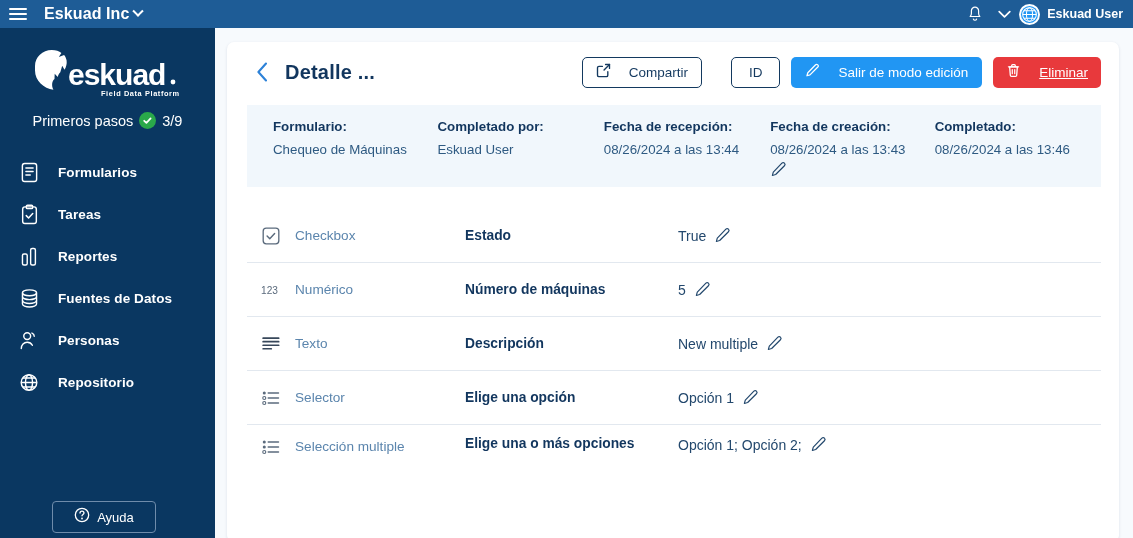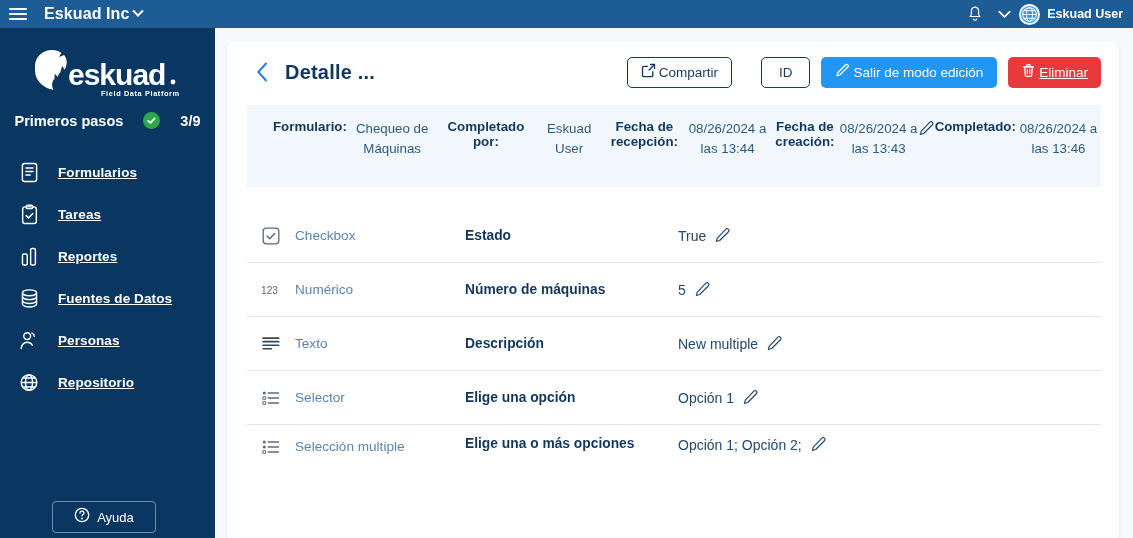--- a/index.html
+++ b/index.html
@@ -56,29 +56,29 @@
     width: 215px; height: 510px;
     background: #0a3761;
     color: #ffffff;
     overflow: hidden;
   }
   .logo-wrap {
     margin-top: 16px; height: 62px;
     display: flex; align-items: center; justify-content: center;
   }
   .steps {
-    display: flex; align-items: center; justify-content: center; gap: 20px;
-    font-size: 14.5px; font-weight: bold; margin-top: 6px; color: #ffffff;
+    display: flex; align-items: center; justify-content: center; gap: 6px;
+    font-size: 14.5px; font-weight: normal; margin-top: 6px; color: #ffffff;
     cursor: pointer;
   }
   .check-badge {
     width: 17px; height: 17px; border-radius: 50%; background: #2aa84a;
     display: flex; align-items: center; justify-content: center;
   }
-  .nav { margin-top: 22px; text-decoration: underline; }
+  .nav { margin-top: 22px; }
   .nav-item {
     height: 42px; display: flex; align-items: center;
     padding-left: 18px; gap: 18px; cursor: pointer;
   }
   .nav-icon { width: 22px; height: 22px; display: flex; align-items: center; justify-content: center; }
   .nav-label { font-size: 13.5px; font-weight: bold; color: #ffffff; letter-spacing: .1px; }
   .help-btn {
     position: absolute; left: 52px; bottom: 5px;
     width: 104px; height: 32px;
     border: 1.5px solid #6f8cab; border-radius: 4px;
@@ -111,36 +111,36 @@
   .back-arrow {
     width: 26px; height: 26px; display: flex; align-items: center; justify-content: center;
     cursor: pointer; margin-right: 10px;
   }
   .detail-title {
     font-size: 20px; font-weight: bold; color: #12365e; letter-spacing: .2px;
   }
   .head-actions { margin-left: auto; display: flex; align-items: center; gap: 11px; }
   .btn {
     height: 31px; border-radius: 5px; display: inline-flex; align-items: center;
-    justify-content: center; gap: 3px; cursor: pointer; font-size: 13.5px;
+    justify-content: center; gap: 18px; cursor: pointer; font-size: 13.5px;
     padding: 0 13px; white-space: nowrap;
   }
   .btn-outline { border: 1.2px solid #13395f; color: #14395f; background: #fff; }
   .btn-id { padding: 0 17px; margin-left: 18px; }
   .btn-primary { background: #2196f3; color: #fff; border: none; padding: 0 14px; }
   .btn-danger  { background: #e8393c; color: #fff; border: none; padding: 0 13px; text-decoration: underline; }
 
   
   .meta {
     margin: 3px 18px 0 20px;
     background: #f1f7fc;
     height: 82px;
     display: flex; padding: 14px 0 0 26px;
   }
-  .meta-col { display: flex; flex-direction: row; text-align: center; }
+  .meta-col { display: flex; flex-direction: column; }
   .meta-col.c0 { width: 168px; }
   .meta-col.c1 { width: 170px; }
   .meta-col.c2 { width: 170px; }
   .meta-col.c3 { width: 168px; }
   .meta-col.c4 { width: 170px; }
   .meta-label { font-size: 13.3px; font-weight: bold; color: #12365e; margin-bottom: 6px; }
   .meta-value { font-size: 13.3px; color: #2e5a82; line-height: 20px; }
   .meta-edit { margin-top: 1px; cursor: pointer; }
 
   

